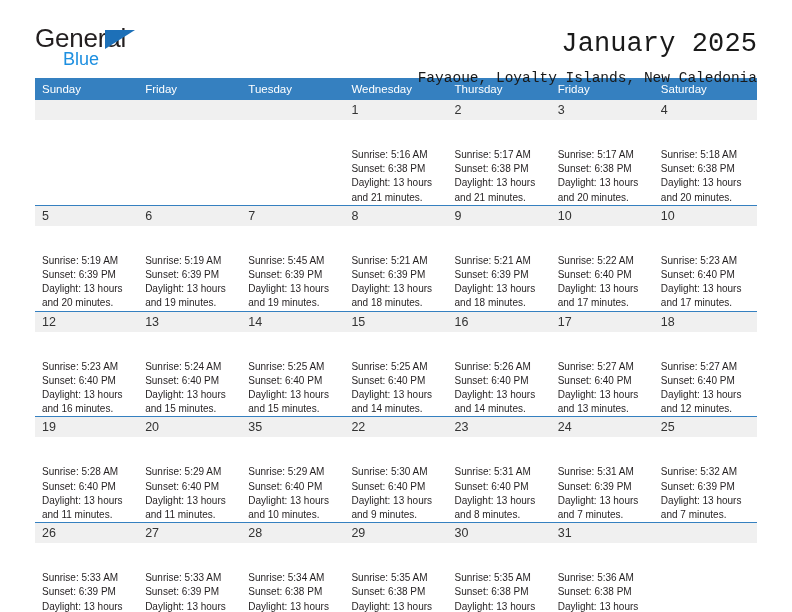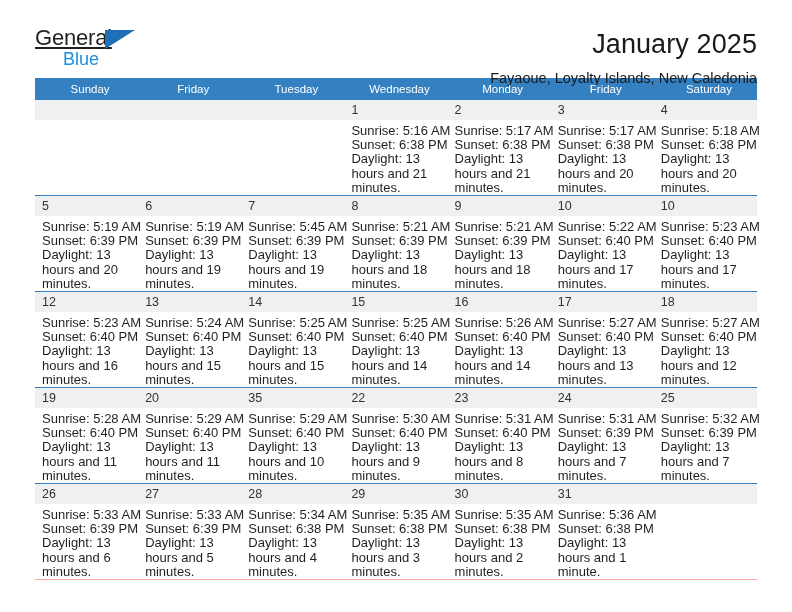--- a/index.html
+++ b/index.html
@@ -32,25 +32,24 @@
   .logo {
     position: relative;
     width: 110px;
     height: 46px;
     user-select: none;
   }
   .logo-general {
     position: absolute;
     left: 0;
     top: 0;
-    font-size: 22px;
+    font-size: 26px;
     color: #231f20;
     letter-spacing: -0.2px;
     line-height: 24px;
-    text-decoration: underline;
   }
   .logo-triangle {
     position: absolute;
     left: 70px;
     top: 4px;
     width: 0;
     height: 0;
     border-left: 30px solid #1d70b8;
     border-bottom: 19px solid transparent;
   }
@@ -60,20 +59,21 @@
     top: 21px;
     font-size: 18px;
     color: #1d8fe0;
     line-height: 24px;
     text-align: right;
   }
 
   .titles {
     text-align: right;
     padding-top: 2px;
+    font-family: Liberation Mono, monospace;
   }
   .cal-title {
     font-size: 27px;
     color: #1a1a1a;
     font-weight: normal;
     line-height: 32px;
     letter-spacing: 0.1px;
   }
   .cal-subtitle {
     font-size: 14.5px;
@@ -87,21 +87,21 @@
     width: 722px;
     border-collapse: collapse;
     table-layout: fixed;
   }
 
   .dow-row th {
     background: #3580c0;
     color: #ffffff;
     font-size: 11.5px;
     font-weight: normal;
-    text-align: center;
+    text-align: left;
     padding: 5px 0 5px 7px;
     height: 22px;
     border: none;
   }
 
   .week-row td {
     vertical-align: top;
     padding: 0;
     border-top: 1px solid #3580c0;
     height: 90px;
@@ -125,23 +125,24 @@
     line-height: 14px;
   }
 
   .cell-empty .daynum {
     background: #f0f0f0;
     color: transparent;
   }
 
   .info {
     padding: 4px 6px 0 7px;
-    font-size: 13px;
+    font-size: 10px;
     line-height: 14.2px;
     color: #231f20;
+    margin-top: 24px;
   }
   .info div { white-space: nowrap; }
   .info .daylight { white-space: normal; }
 </style>
 </head>
 <body>
 
 <div class="page">
 
   <div class="header">
@@ -159,21 +160,21 @@
 
   </div>
 
   <table class="calendar">
     <thead>
       <tr class="dow-row">
           <th>Sunday</th>
           <th>Friday</th>
           <th>Tuesday</th>
           <th>Wednesday</th>
-          <th>Monday</th>
+          <th>Thursday</th>
           <th>Friday</th>
           <th>Saturday</th>
         </tr>
     </thead>
     <tbody>
         <tr class="week-row first-week">
           <td class="cell-empty">
             <div class="daynum"></div>
           </td>
           <td class="cell-empty">

